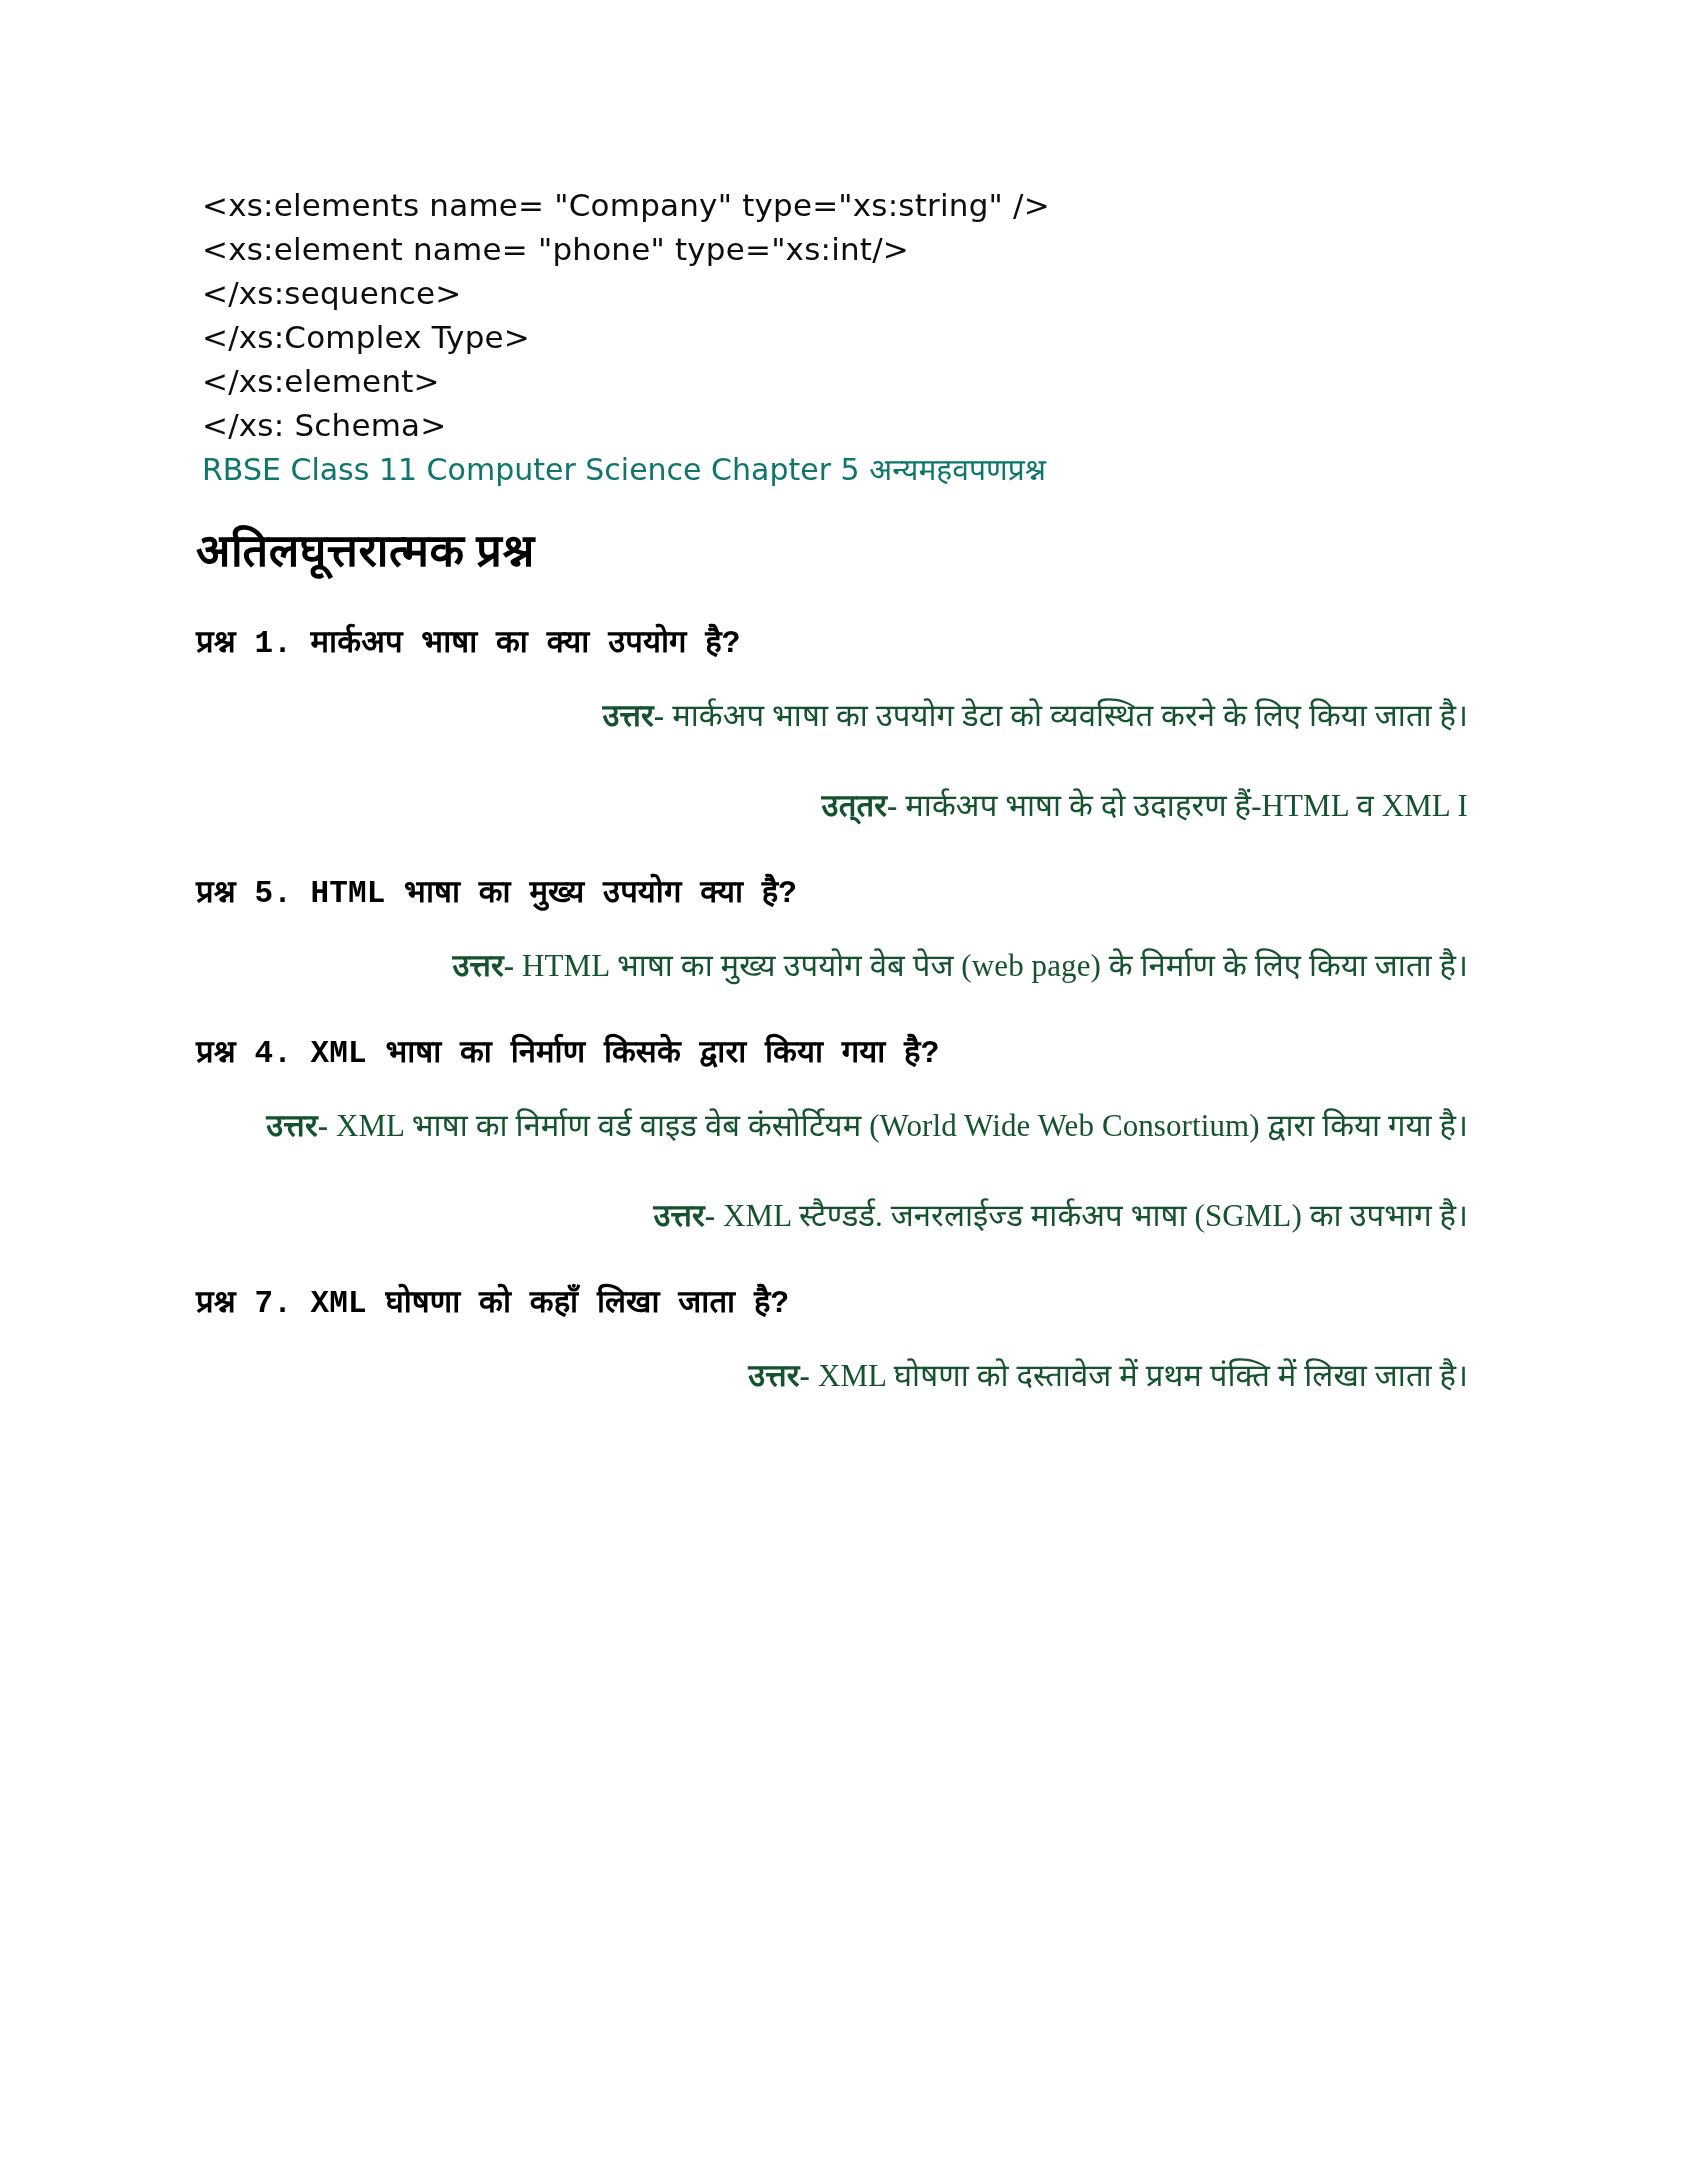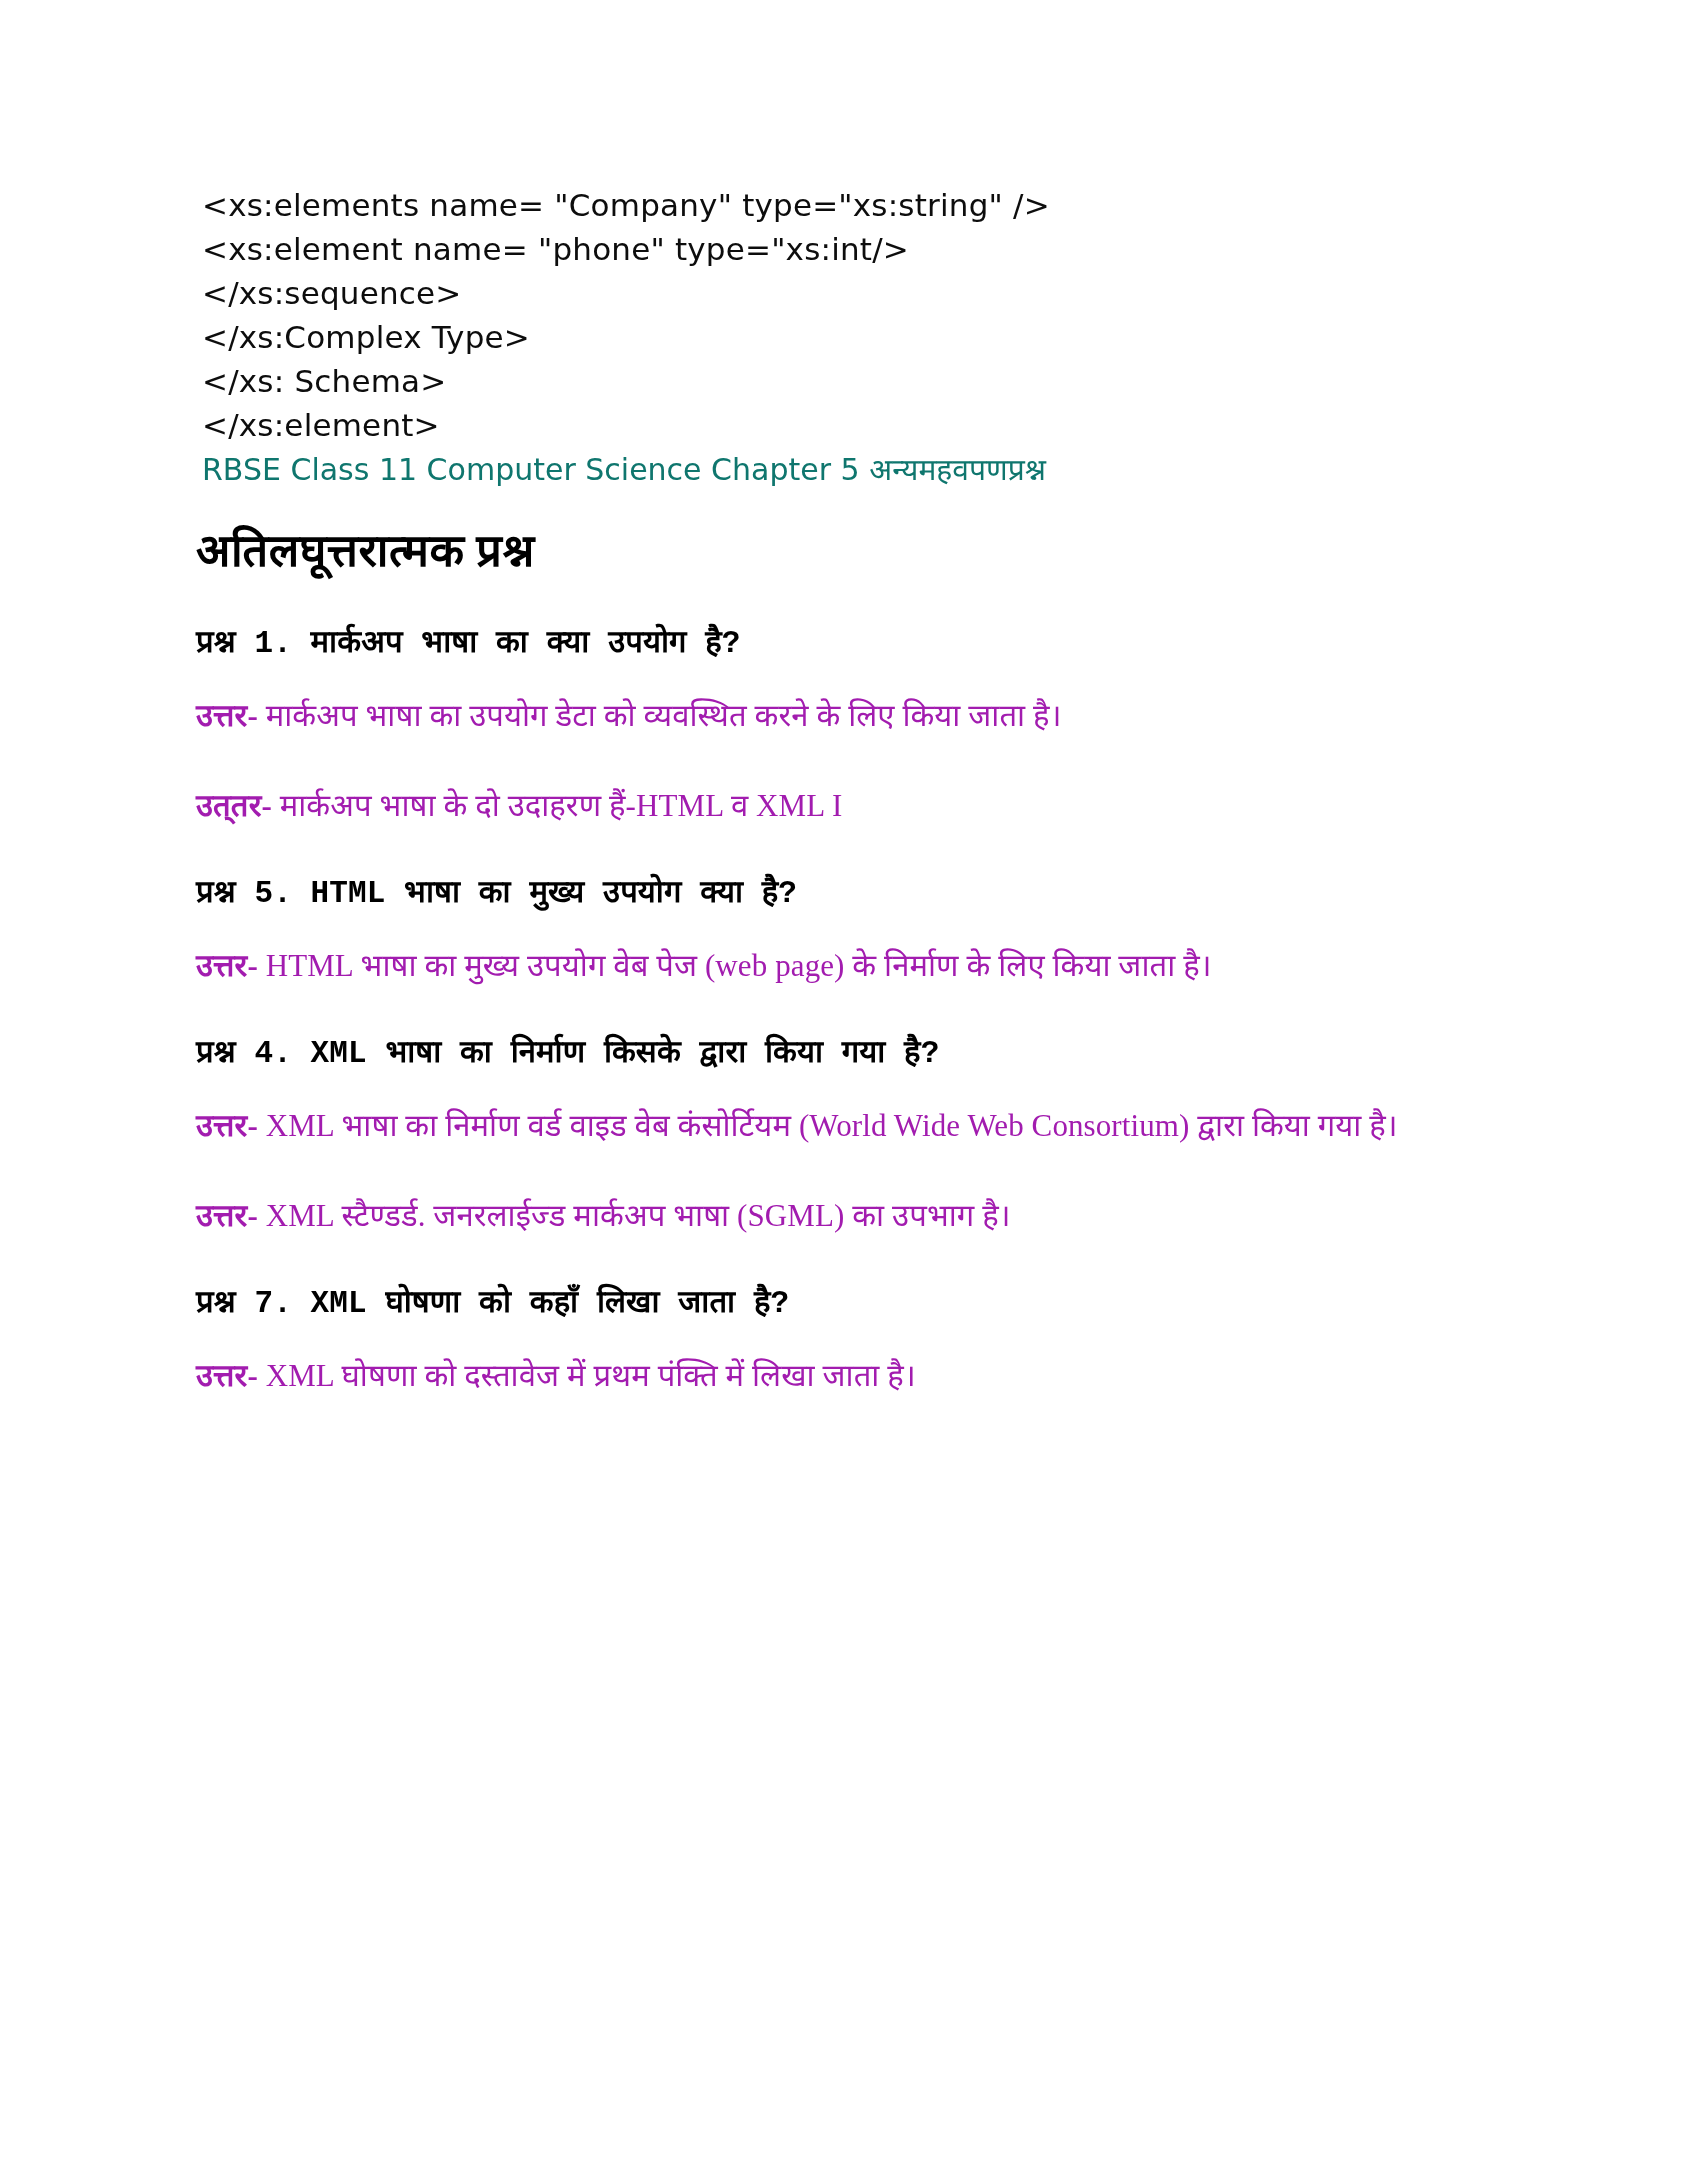--- a/index.html
+++ b/index.html
@@ -80,44 +80,45 @@
     font-size: 31px;
     line-height: 42px;
     color: #000000;
     margin: 0 0 0 0;
     letter-spacing: 0.1px;
   }
   .answer {
     font-family: "Liberation Serif", "DejaVu Serif", serif;
     font-size: 31px;
     line-height: 46px;
-    color: #a21caf;
+    color: #14532d;
     margin: 28px 0 44px 0;
     max-width: 1272px;
     letter-spacing: 0.1px;
+    text-align: right;
   }
   .answer .ans-label {
     font-weight: bold;
   }
   .qa-item:last-child .answer {
     margin-bottom: 0;
   }
 </style>
 </head>
 <body>
 
 <div class="page">
 
   <div class="code-block">
     <div class="code-line">&lt;xs:elements name= "Company" type="xs:string" /&gt;</div>
     <div class="code-line">&lt;xs:element name= "phone" type="xs:int/&gt;</div>
     <div class="code-line">&lt;/xs:sequence&gt;</div>
     <div class="code-line">&lt;/xs:Complex Type&gt;</div>
+    <div class="code-line">&lt;/xs:element&gt;</div>
     <div class="code-line">&lt;/xs: Schema&gt;</div>
-    <div class="code-line">&lt;/xs:element&gt;</div>
   </div>
 
   <div class="source-line"><span>RBSE Class 11 Computer Science Chapter 5 </span><span class="hi">अन्यमहवपणप्रश्न</span></div>
 
   <h1 class="doc-heading">अतिलघूत्तरात्मक प्रश्न</h1>
 
   <div class="qa-list">
 
     <div class="qa-item">
       <p class="question">प्रश्न 1. मार्कअप भाषा का क्या उपयोग है?</p>

